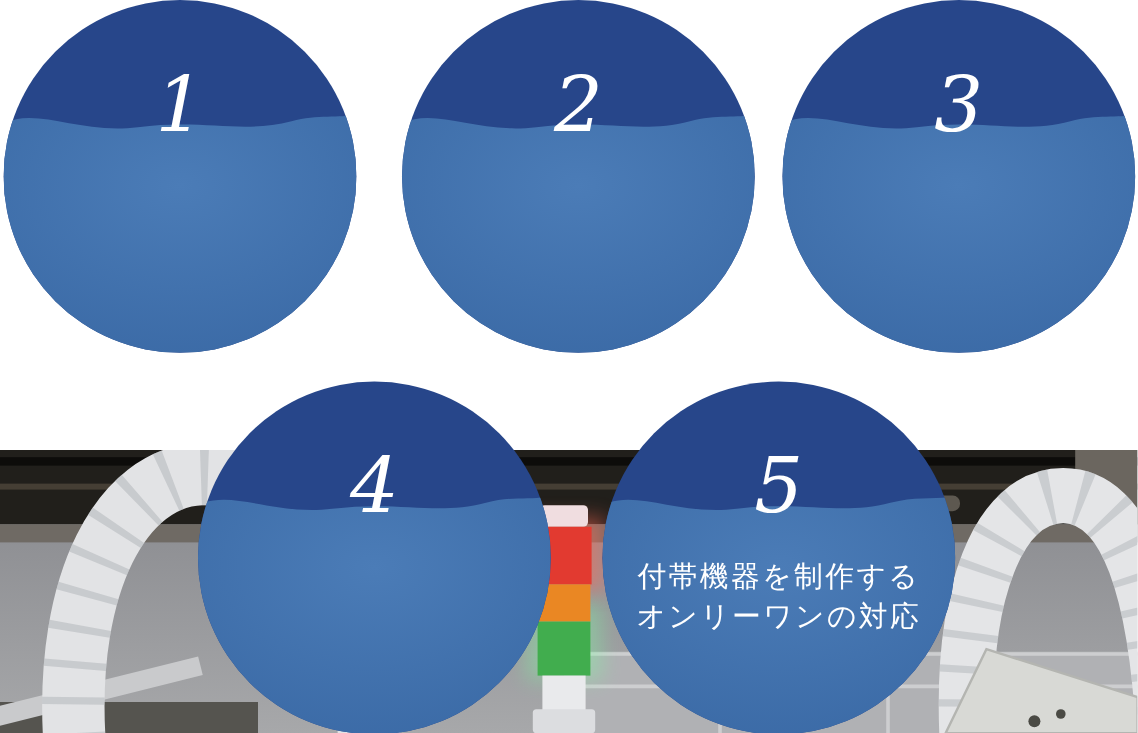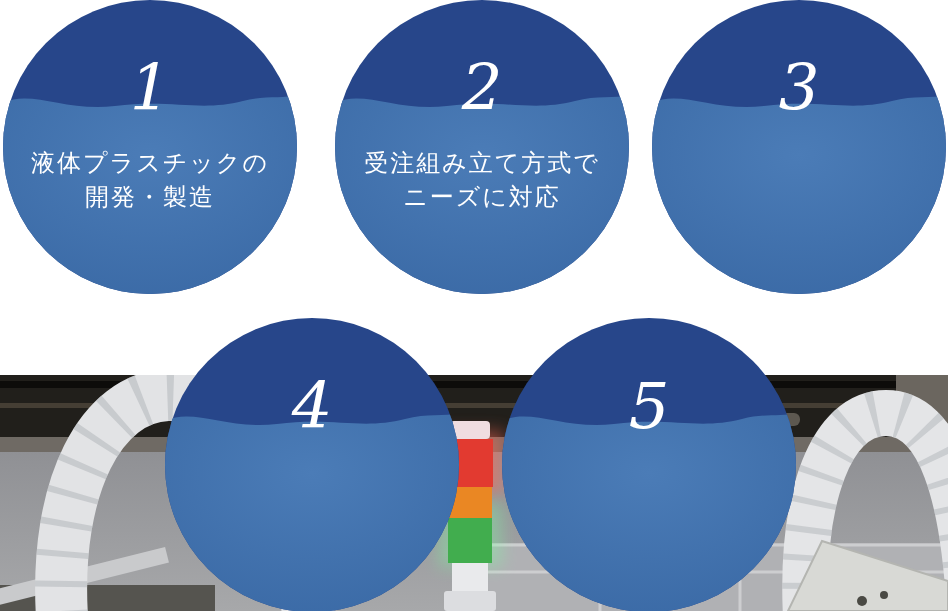--- a/index.html
+++ b/index.html
@@ -99,41 +99,33 @@
     <svg class="wave" viewBox="0 0 294 294" preserveAspectRatio="none">
       <defs>
         <radialGradient id="lg1" cx="50%" cy="30%" r="85%">
           <stop offset="0" stop-color="#4b7cb7"></stop>
             <stop offset="1" stop-color="#3968a4"></stop>
         </radialGradient>
       </defs>
       <path d="M0,103 C28,89 62,112 112,106 C168,99 198,112 240,101 C262,95 280,99 294,95 L294,294 L0,294 Z" fill="url(#lg1)"></path>
     </svg>
     <div class="num">1</div>
-    <div class="txt">
-      <span>液体プラスチックの</span>
-      <span>開発・製造</span>
-    </div>
   </div>
 
   <div class="circle c2">
     <svg class="wave" viewBox="0 0 294 294" preserveAspectRatio="none">
       <defs>
         <radialGradient id="lg2" cx="50%" cy="30%" r="85%">
           <stop offset="0" stop-color="#4b7cb7"></stop>
             <stop offset="1" stop-color="#3968a4"></stop>
         </radialGradient>
       </defs>
       <path d="M0,103 C28,89 62,112 112,106 C168,99 198,112 240,101 C262,95 280,99 294,95 L294,294 L0,294 Z" fill="url(#lg2)"></path>
     </svg>
     <div class="num">2</div>
-    <div class="txt">
-      <span>受注組み立て方式で</span>
-      <span>ニーズに対応</span>
-    </div>
   </div>
 
   <div class="circle c3">
     <svg class="wave" viewBox="0 0 294 294" preserveAspectRatio="none">
       <defs>
         <radialGradient id="lg3" cx="50%" cy="30%" r="85%">
           <stop offset="0" stop-color="#4b7cb7"></stop>
             <stop offset="1" stop-color="#3968a4"></stop>
         </radialGradient>
       </defs>
@@ -159,15 +151,19 @@
     <svg class="wave" viewBox="0 0 294 294" preserveAspectRatio="none">
       <defs>
         <radialGradient id="lg5" cx="50%" cy="30%" r="85%">
           <stop offset="0" stop-color="#4b7cb7"></stop>
             <stop offset="1" stop-color="#3968a4"></stop>
         </radialGradient>
       </defs>
       <path d="M0,103 C28,89 62,112 112,106 C168,99 198,112 240,101 C262,95 280,99 294,95 L294,294 L0,294 Z" fill="url(#lg5)"></path>
     </svg>
     <div class="num">5</div>
+    <div class="txt">
+      <span>付帯機器を制作する</span>
+      <span>オンリーワンの対応</span>
+    </div>
   </div>
 
 </div>
 
 </body></html>

